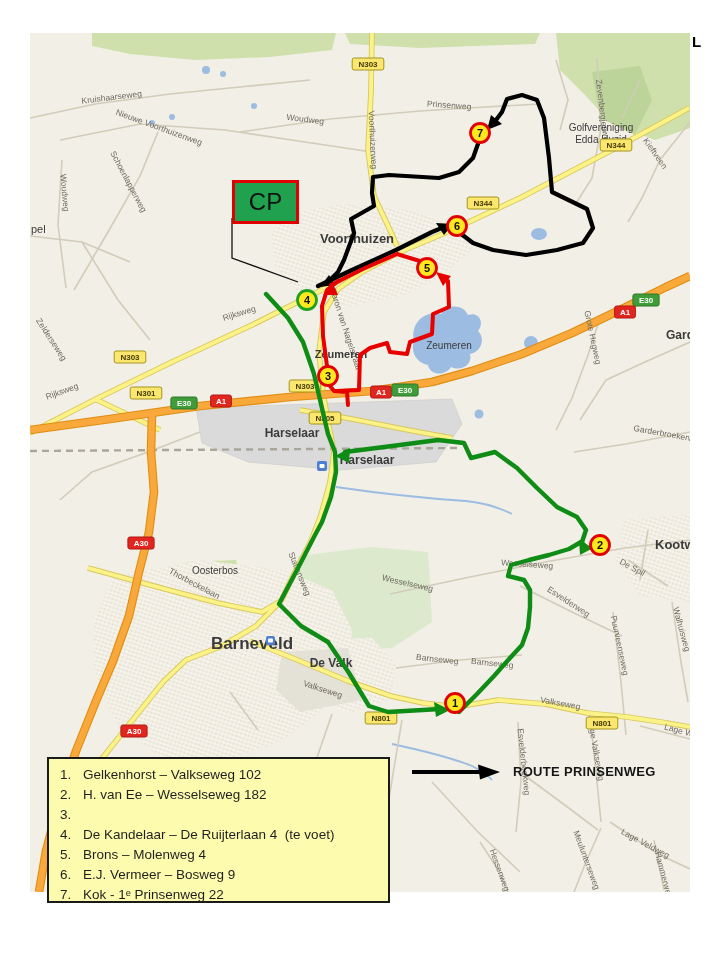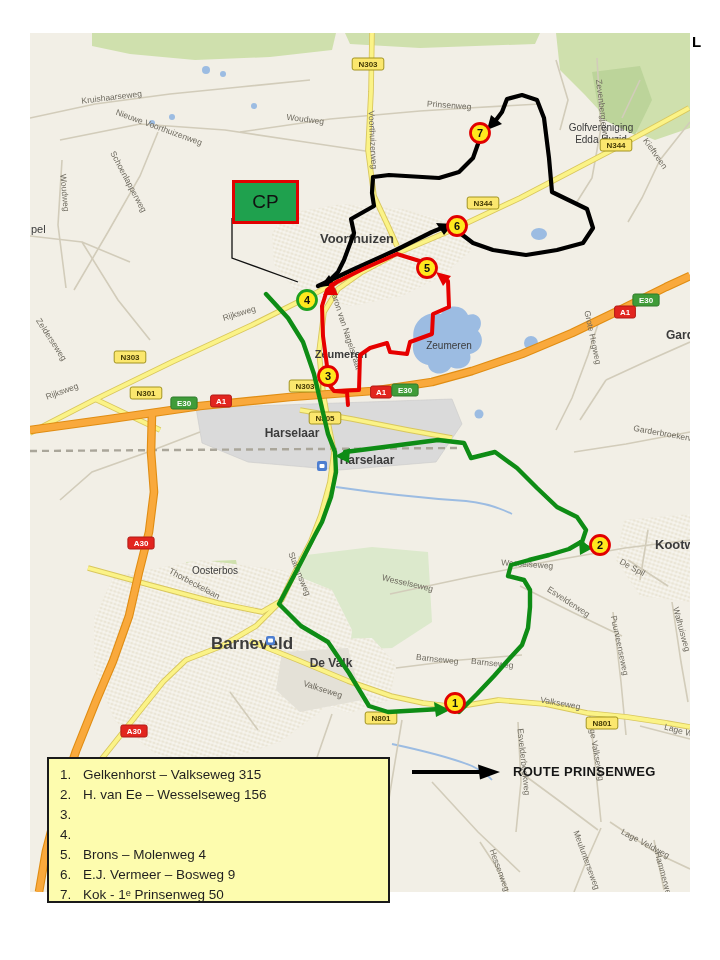--- a/index.html
+++ b/index.html
@@ -18,21 +18,21 @@
   .sht-e{fill:#fff;font-size:8px;font-weight:bold;text-anchor:middle;}
   .rt{fill:none;stroke-linejoin:round;stroke-linecap:round;}
   .rt-black{stroke:var(--c-prinsenweg,#000);stroke-width:4.2px;}
   .rt-red{stroke:var(--c-zeumeren,#e60000);stroke-width:4px;}
   .rt-green{stroke:var(--c-gelkenhorst,#0e8c15);stroke-width:4.4px;}
   .ah-black{fill:var(--c-prinsenweg,#000);}
   .ah-red{fill:var(--c-zeumeren,#e60000);}
   .ah-green{fill:var(--c-gelkenhorst,#0e8c15);}
   #cp-box{position:absolute;left:232px;top:180px;width:61px;height:38px;background:#1fa14e;
     border:3px solid #e10000;display:flex;align-items:center;justify-content:center;
-    font-size:19px;color:#111;font-weight:normal;}
+    font-size:24px;color:#111;font-weight:normal;}
   #corner-mark{position:absolute;left:692px;top:33px;font-size:15px;font-weight:bold;color:#000;}
   #site-legend{position:absolute;left:47px;top:757px;width:343px;height:146px;background:#fdfcae;
     border:2px solid #1a1a1a;box-sizing:border-box;padding-top:5px;}
   .leg-row{display:flex;height:20px;align-items:center;font-size:13.5px;color:#1f1f1f;}
   .leg-num{width:23px;margin-left:11px;}
   .leg-lab{white-space:pre;}
   #route-legend{position:absolute;left:410px;top:760px;}
   .rl-row{display:flex;align-items:center;height:23px;gap:11px;}
   .rl-lab{font-size:13px;font-weight:bold;color:#161616;letter-spacing:.3px;white-space:nowrap;}
 </style>
@@ -364,43 +364,44 @@
   <span>CP</span>
 </div>
 
 
 <div id="corner-mark">L</div>
 
 
 <div id="site-legend">
       <div class="leg-row">
         <span class="leg-num">1.</span>
-        <span class="leg-lab">Gelkenhorst – Valkseweg 315</span>
+        <span class="leg-lab">Gelkenhorst – Valkseweg 102</span>
       </div>
       <div class="leg-row">
         <span class="leg-num">2.</span>
-        <span class="leg-lab">H. van Ee – Wesselseweg 156</span>
+        <span class="leg-lab">H. van Ee – Wesselseweg 182</span>
       </div>
       <div class="leg-row">
         <span class="leg-num">3.</span>
       </div>
       <div class="leg-row">
         <span class="leg-num">4.</span>
+        <span class="leg-lab">De Kandelaar – De Ruijterlaan 4  (te voet)</span>
       </div>
       <div class="leg-row">
         <span class="leg-num">5.</span>
         <span class="leg-lab">Brons – Molenweg 4</span>
       </div>
       <div class="leg-row">
         <span class="leg-num">6.</span>
         <span class="leg-lab">E.J. Vermeer – Bosweg 9</span>
       </div>
       <div class="leg-row">
         <span class="leg-num">7.</span>
-        <span class="leg-lab">Kok - 1ᵉ Prinsenweg 50</span>
+        <span class="leg-lab">Kok - 1ᵉ Prinsenweg 22</span>
       </div>
     </div>
 
 
 <div id="route-legend">
       <div class="rl-row">
         <svg width="92" height="18">
           <line x1="2" y1="9" x2="72" y2="9" stroke="#000000" stroke-width="4.2"></line>
           <polygon points="90,9 68,1.5 70,16.5" fill="#000000"></polygon>
         </svg>

